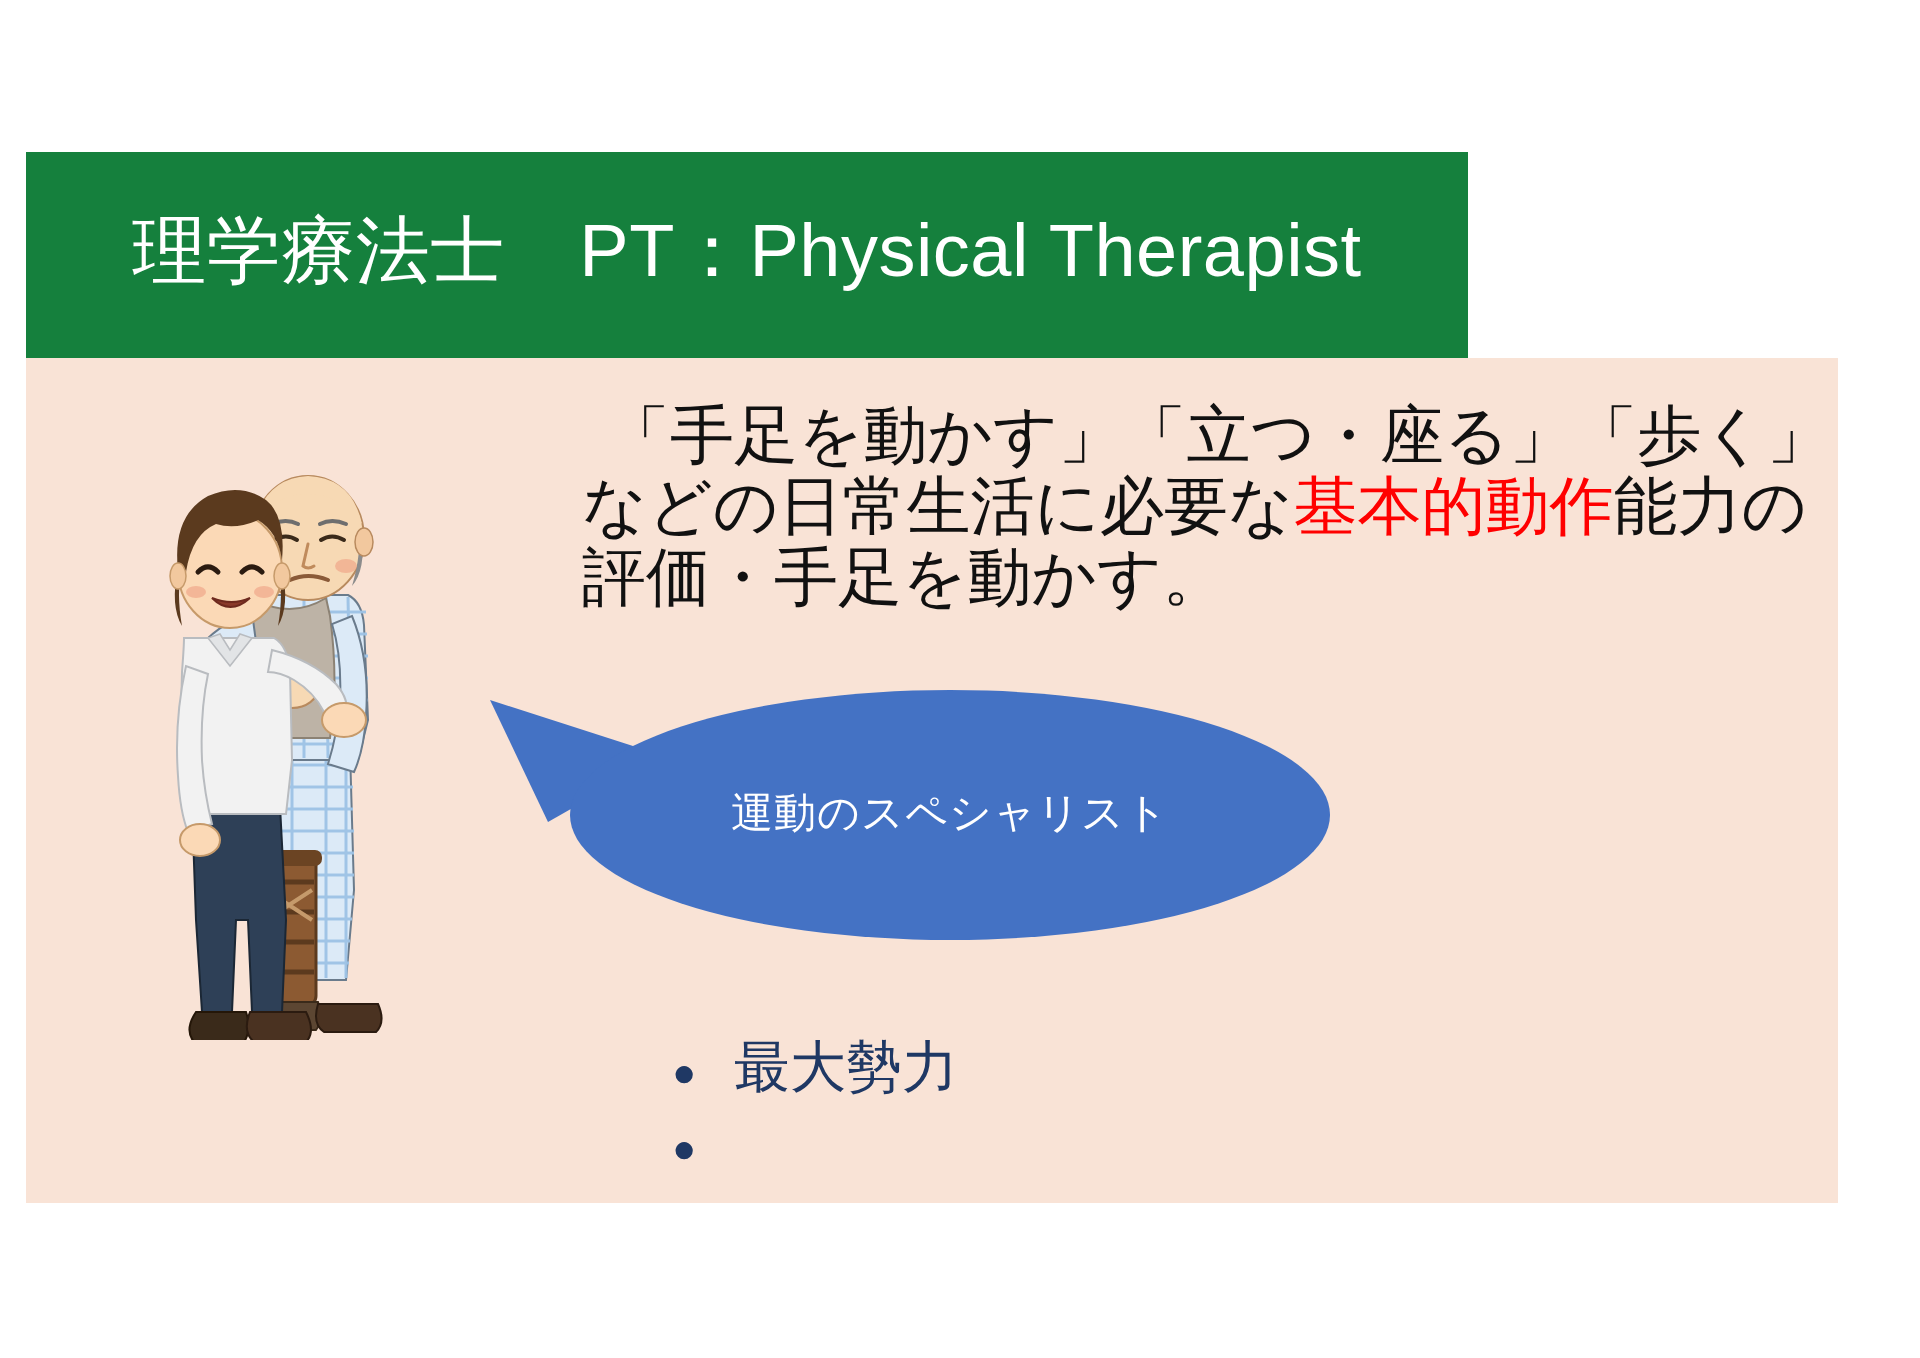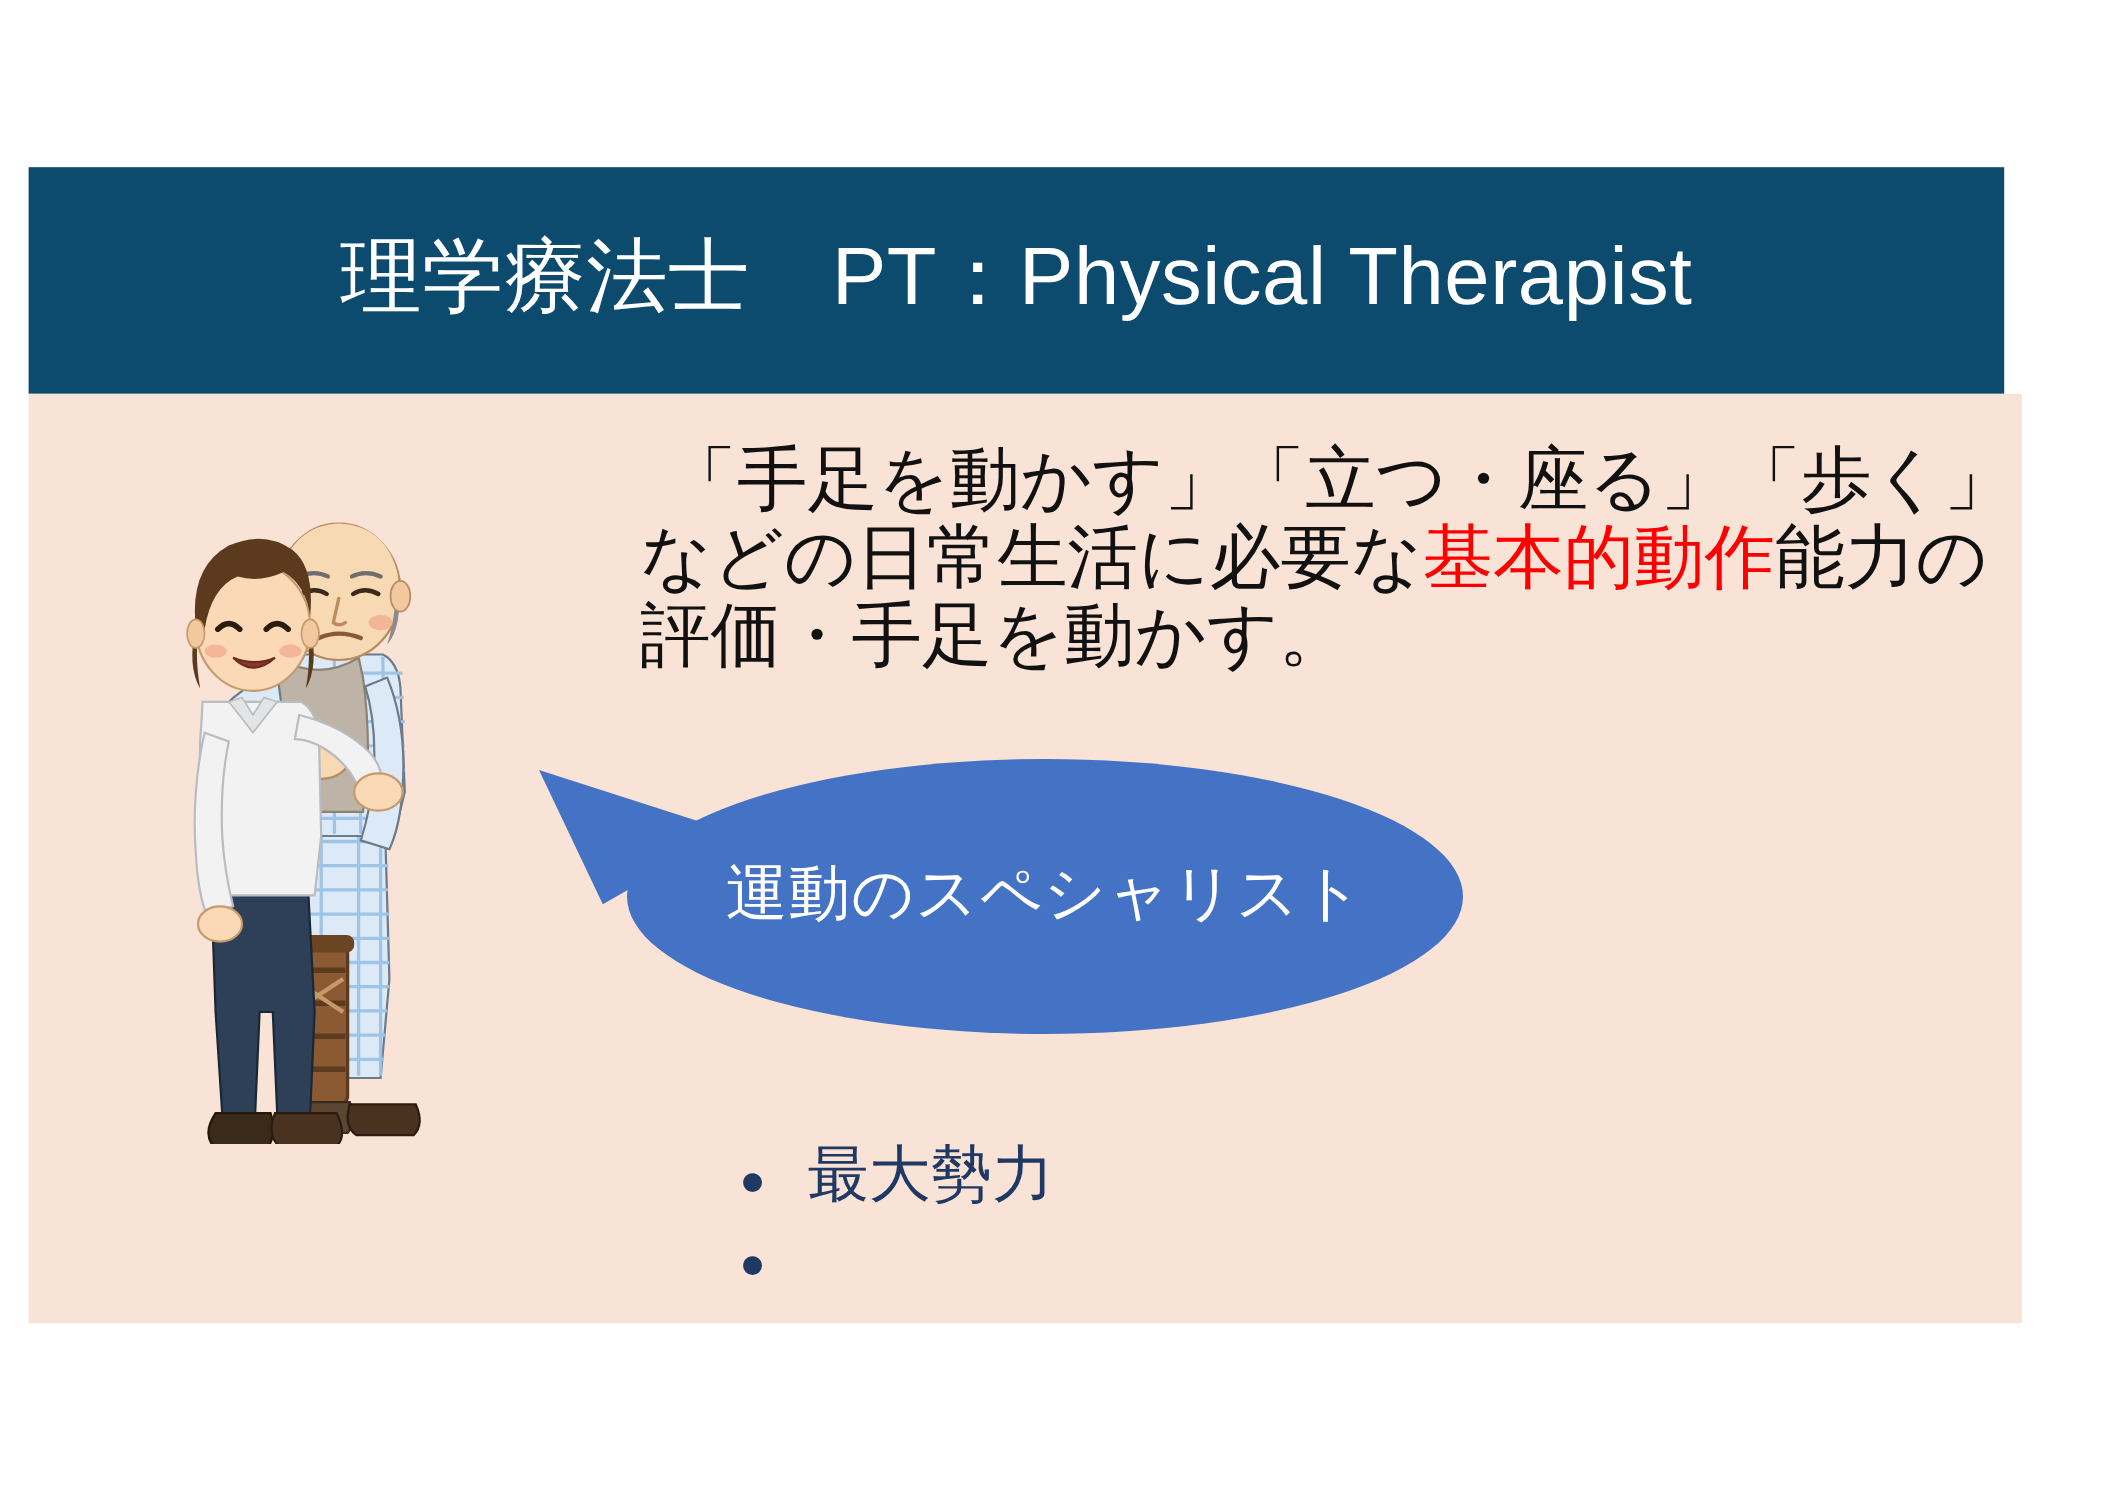--- a/index.html
+++ b/index.html
@@ -11,22 +11,22 @@
   }
   #slide {
     position: relative;
     width: 1920px; height: 1358px;
     background: #ffffff;
   }
   
   #title-band {
     position: absolute;
     left: 26px; top: 152px;
-    width: 1796px; height: 206px;
-    background: #0c4a6e;
+    width: 1442px; height: 206px;
+    background: #15803d;
   }
   #title-text {
     position: absolute;
     left: 0; top: 0;
     width: 100%; height: 100%;
     display: flex;
     align-items: center;
     justify-content: center;
     color: #ffffff;
     font-size: 74px;
@@ -76,21 +76,21 @@
     width: 180px; height: 130px;
   }
   #bubble-label {
     position: absolute;
     left: 80px; top: 0;
     width: 760px; height: 250px;
     display: flex;
     align-items: center;
     justify-content: center;
     color: #ffffff;
-    font-size: 56px;
+    font-size: 42px;
     letter-spacing: 1px;
     padding-bottom: 4px;
     white-space: nowrap;
   }
   
   #bullets {
     position: absolute;
     left: 672px; top: 985px;
     color: #1F3864;
     font-size: 56px;

